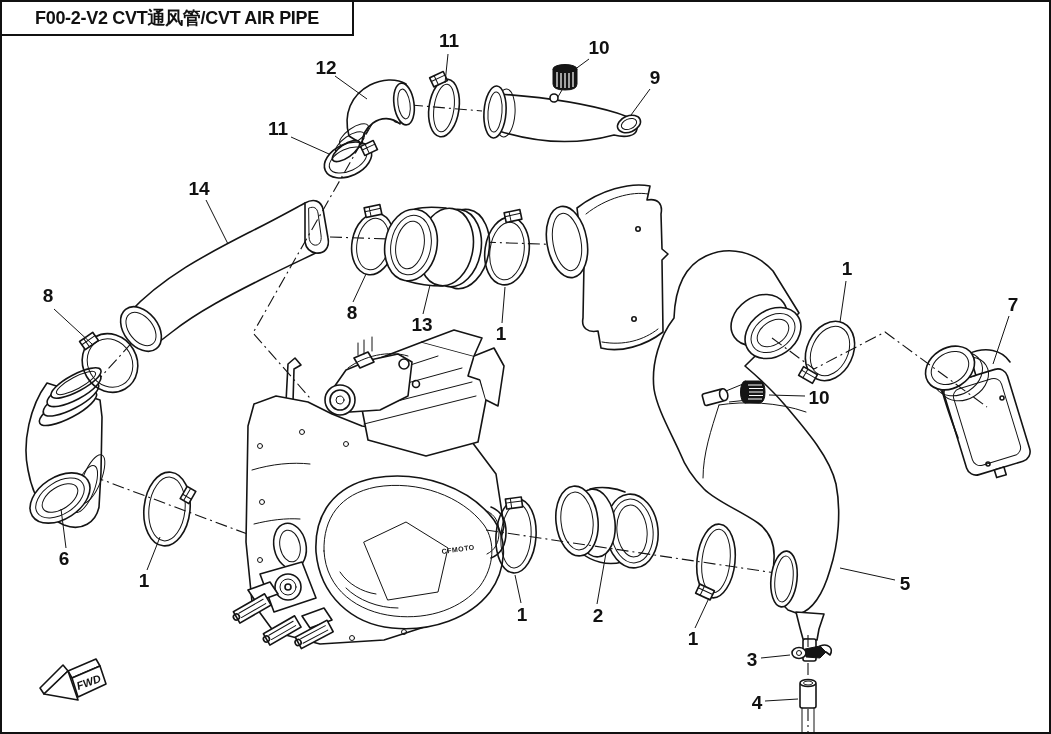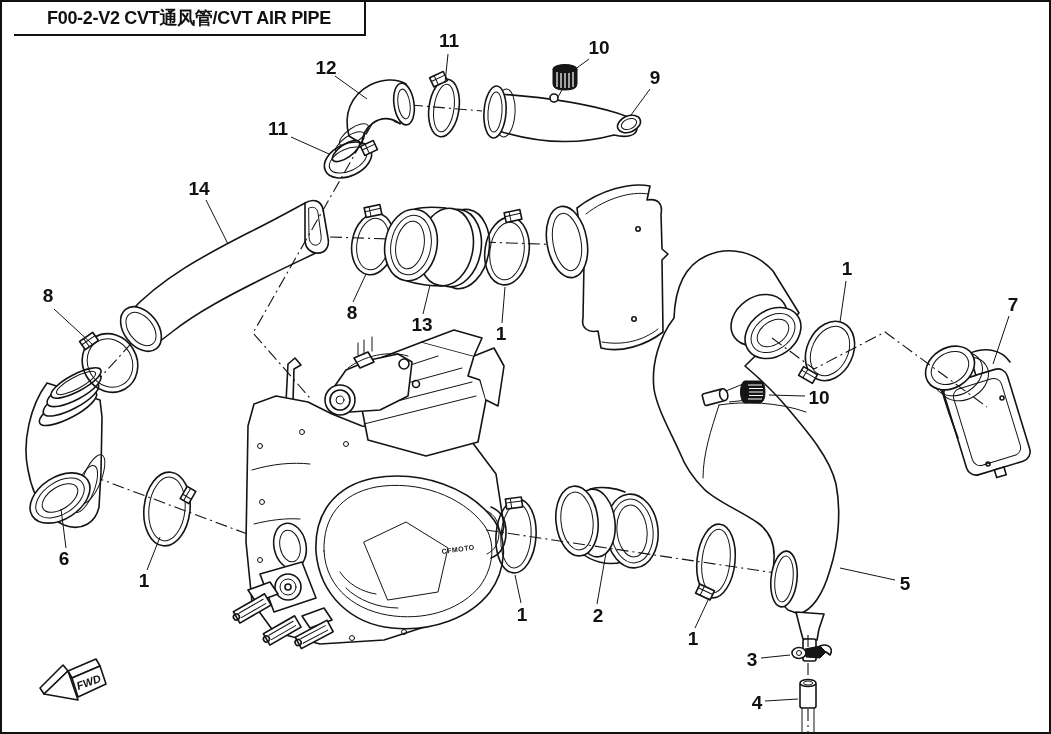--- a/index.html
+++ b/index.html
@@ -1,18 +1,18 @@
 <!DOCTYPE html>
 <html><head>
 <meta charset="utf-8">
 <style>
   html,body{margin:0;padding:0;background:#888;}
   #canvas{position:relative;width:1051px;height:734px;background:#fff;box-sizing:border-box;
           border:2px solid #111;overflow:hidden;font-family:"Liberation Sans",sans-serif;}
-  #title-box{position:absolute;left:12px;top:0;width:352px;height:34px;box-sizing:border-box;
+  #title-box{position:absolute;left:0;top:0;width:352px;height:34px;box-sizing:border-box;
              border:2px solid #111;border-left:none;border-top:none;background:#fff;
              display:flex;align-items:center;justify-content:center;}
   #title-box span{font-weight:bold;font-size:18px;letter-spacing:-0.3px;color:#111;white-space:nowrap;}
   svg{position:absolute;left:0;top:0;}
   .c{fill:none;stroke:#141414;stroke-width:1.6;stroke-linecap:round;stroke-linejoin:round;}
   .w{fill:#ffffff;}
   .t{fill:none;stroke:#141414;stroke-width:1;stroke-linecap:round;stroke-linejoin:round;}
   .dd{fill:none;stroke:#141414;stroke-width:1.1;stroke-dasharray:12 4 2 4;}
   .ld{fill:none;stroke:#141414;stroke-width:1;}
   .blk{fill:#151515;stroke:#141414;stroke-width:1;}

